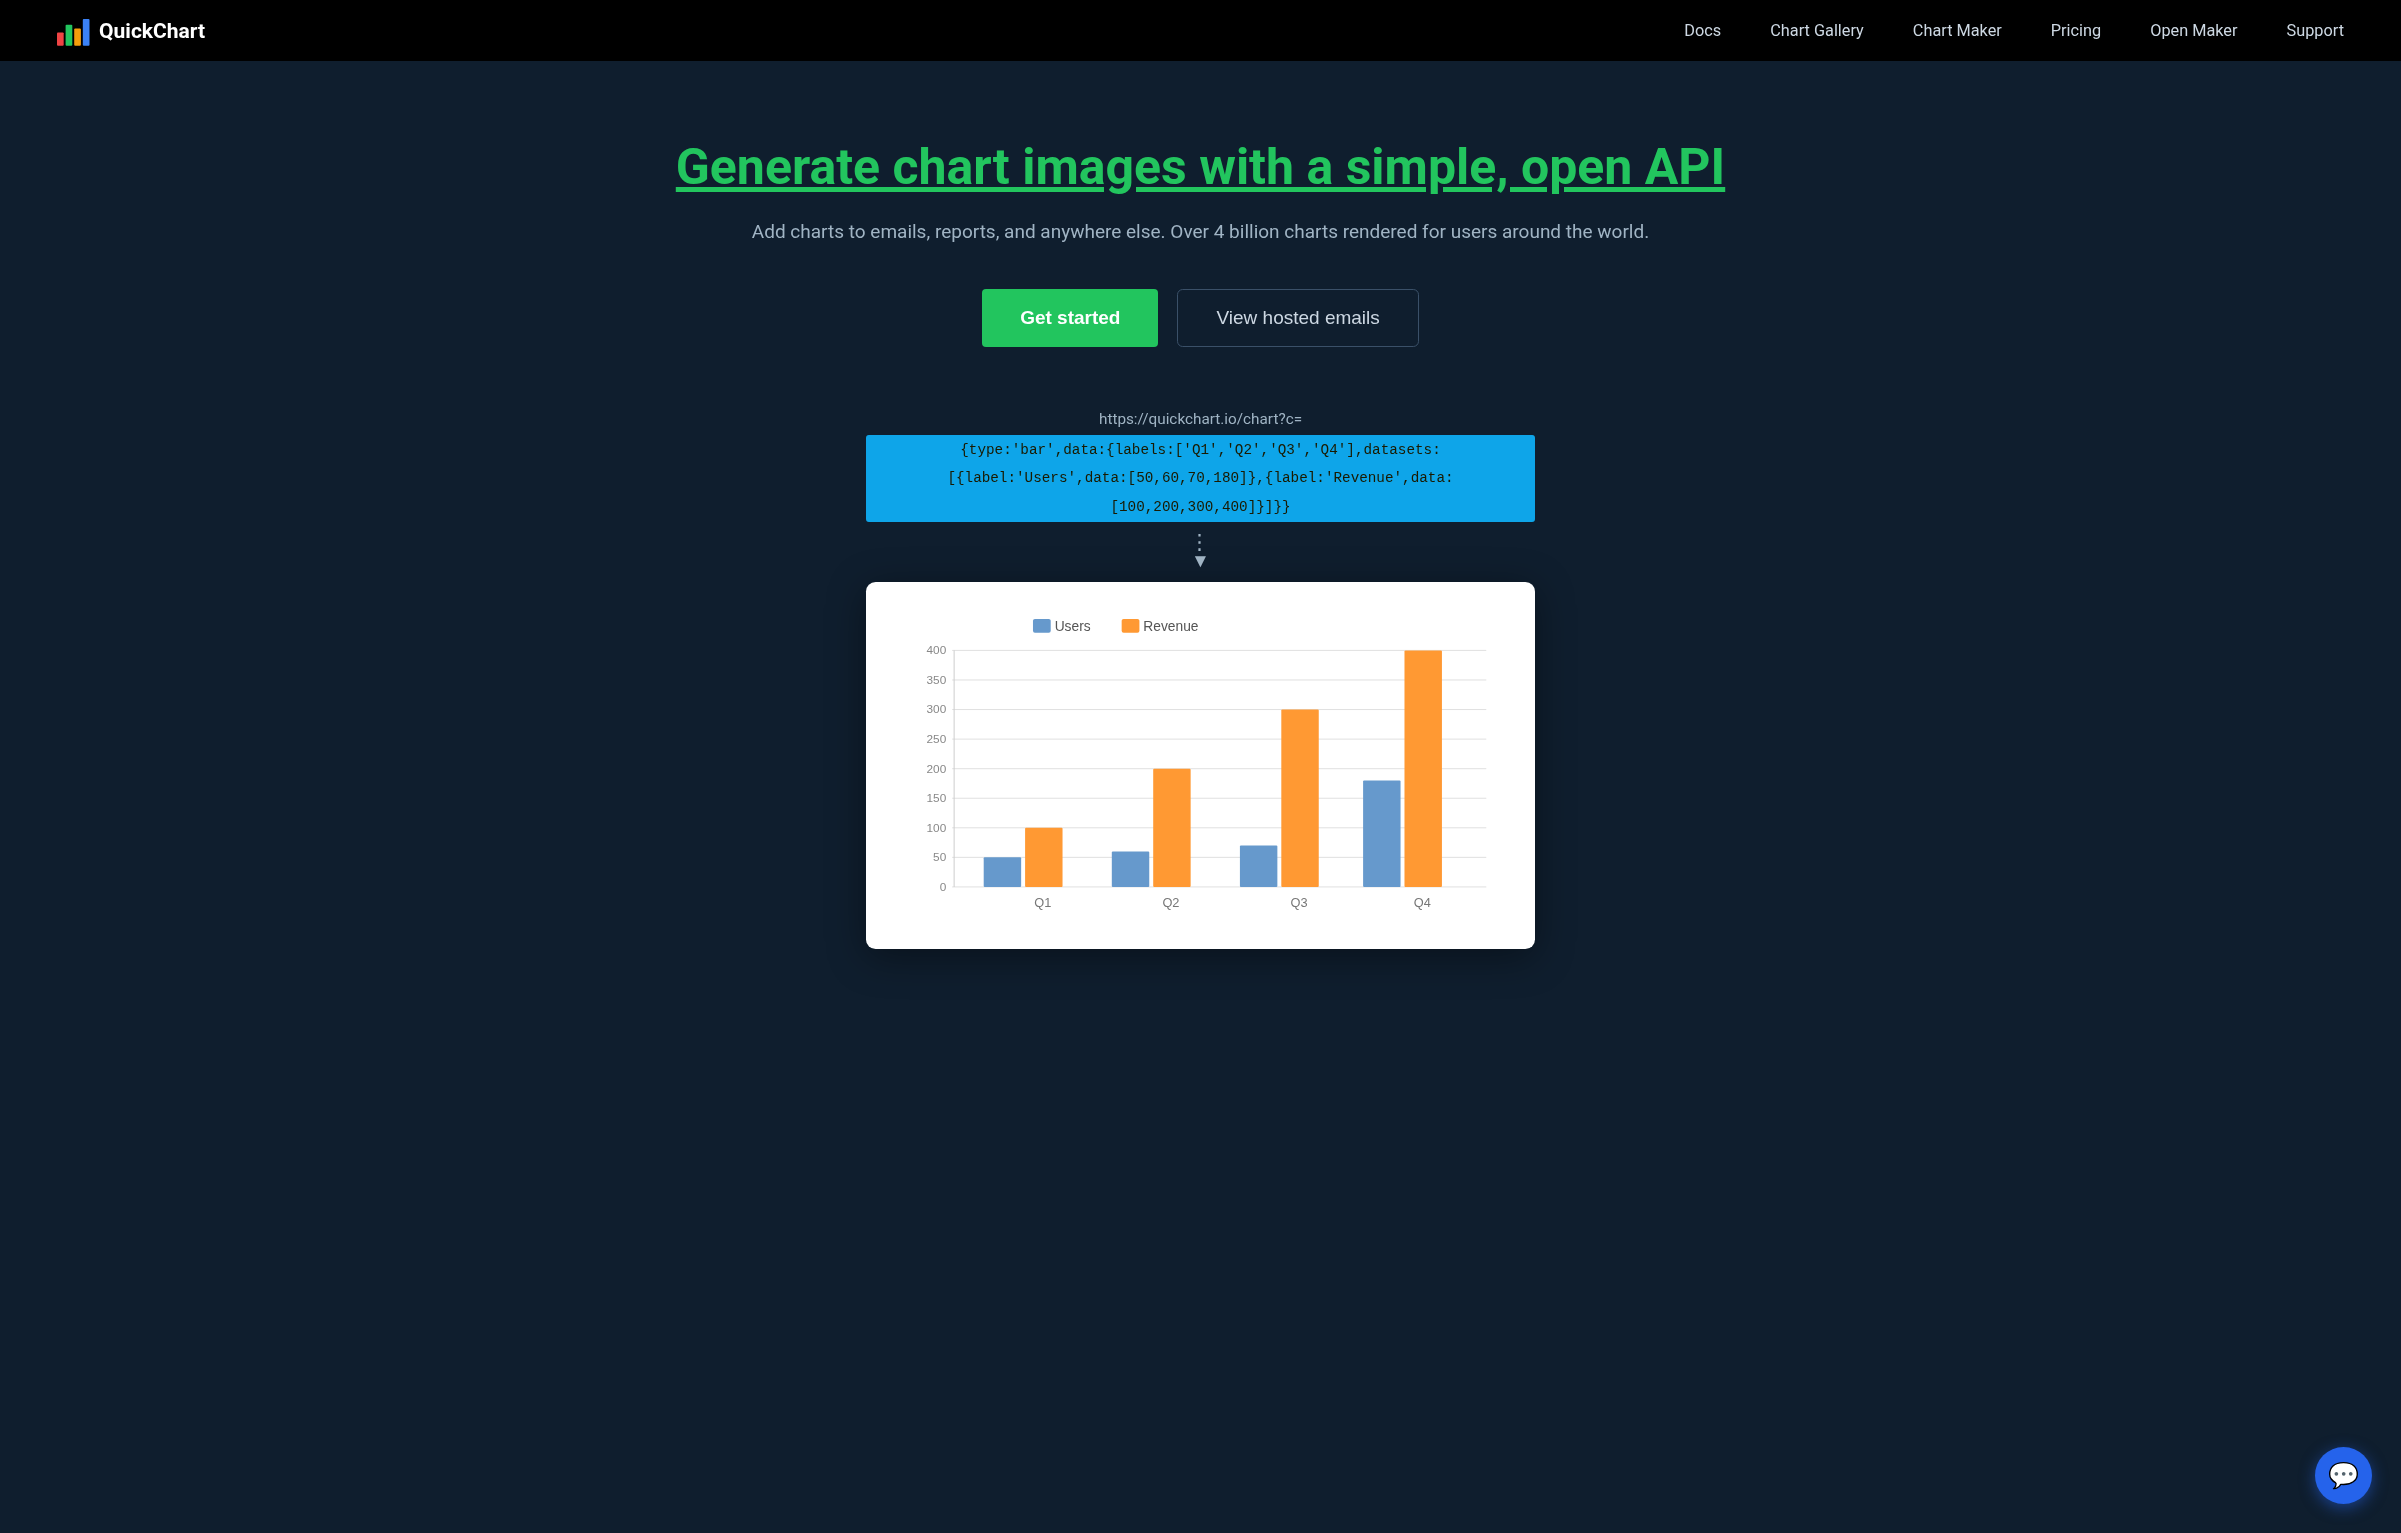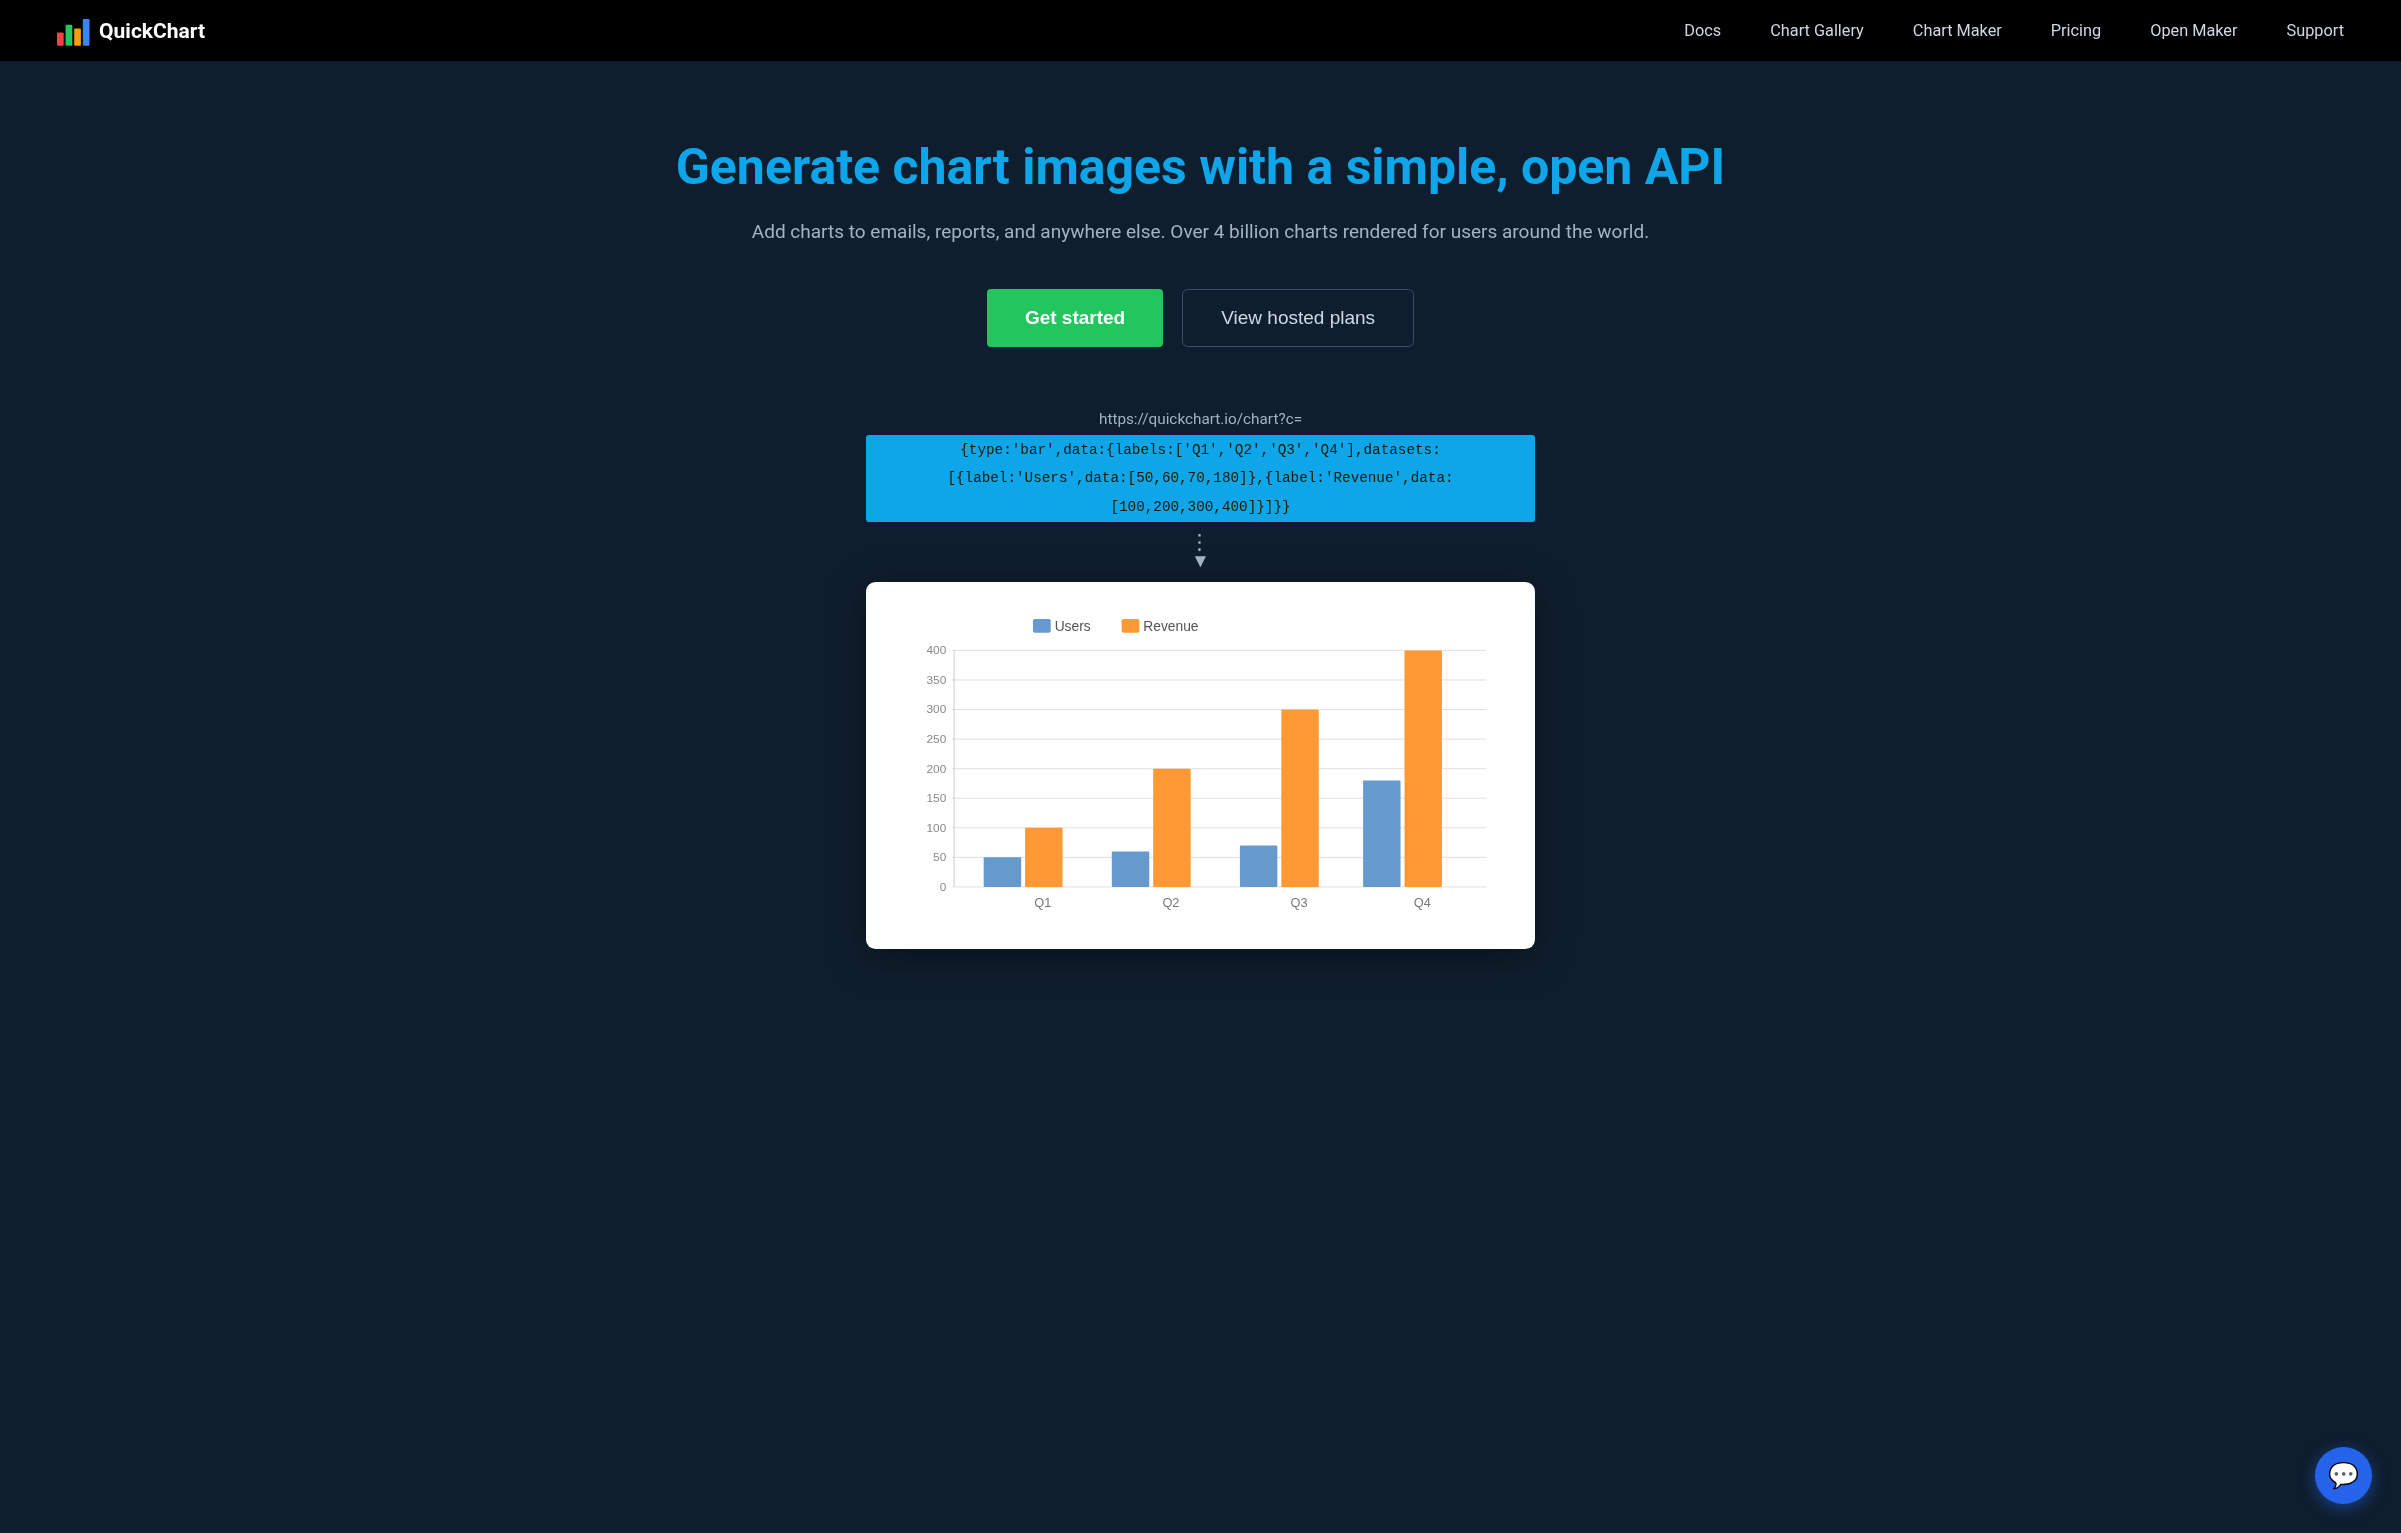--- a/index.html
+++ b/index.html
@@ -59,23 +59,24 @@
 
     
     .hero {
       text-align: center;
       padding: 76px 19px 38px;
     }
 
     .hero-title {
       font-size: 50px;
       font-weight: 700;
-      color: #0ea5e9;
+      color: #22c55e;
       line-height: 1.2;
       margin-bottom: 23px;
+      text-decoration: underline;
     }
 
     .hero-subtitle {
       font-size: 19px;
       color: #a0b4c4;
       margin-bottom: 46px;
     }
 
     .hero-buttons {
       display: flex;
@@ -222,21 +223,21 @@
     <li><a href="#">Support</a></li>
   </ul>
 </nav>
 
 <section class="hero">
   <h1 class="hero-title">Generate chart images with a simple, open API</h1>
   <p class="hero-subtitle">Add charts to emails, reports, and anywhere else. Over 4 billion charts rendered for users around the world.</p>
 
   <div class="hero-buttons">
     <button class="btn-primary">Get started</button>
-    <button class="btn-secondary">View hosted plans</button>
+    <button class="btn-secondary">View hosted emails</button>
   </div>
 
   <div class="url-area">
     <div class="url-line">
       <span class="url-plain">https://quickchart.io/chart?c=</span>
         <span class="url-highlight">{type:'bar',data:{labels:['Q1','Q2','Q3','Q4'],datasets:[{label:'Users',data:[50,60,70,180]},{label:'Revenue',data:[100,200,300,400]}]}}</span>
     </div>
   </div>
 
   <div class="arrow-down">

